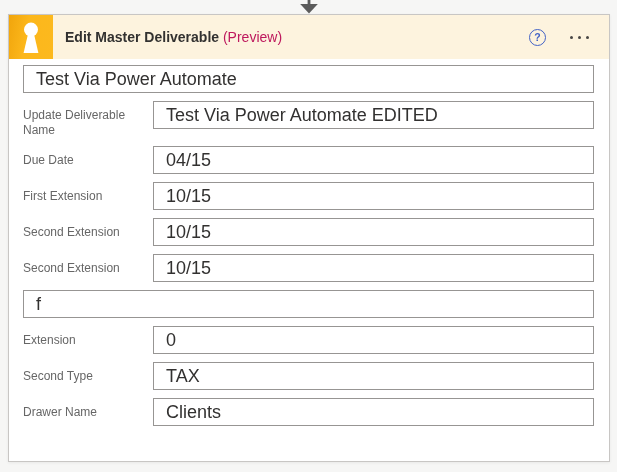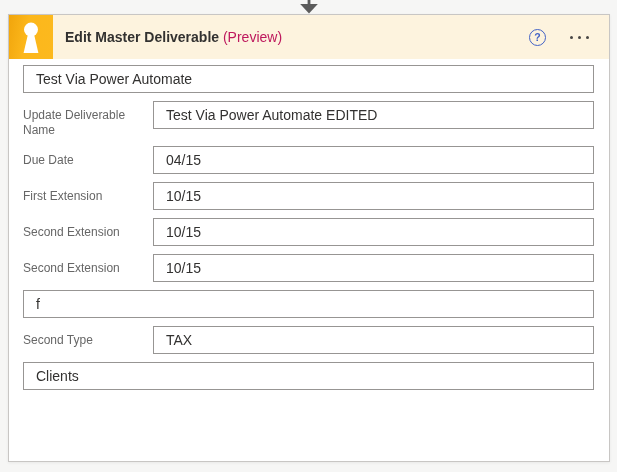--- a/index.html
+++ b/index.html
@@ -38,21 +38,21 @@
   }
   .more-btn .dot{width:3px;height:3px;border-radius:50%;background:#484644;}
   .card-body{padding:6px 15px 10px 14px;}
   .field-row{display:flex;align-items:flex-start;margin-bottom:8px;}
   .field-label{
     flex:0 0 130px;max-width:130px;color:#666666;font-size:12px;line-height:15px;
     padding-top:7px;padding-right:8px;box-sizing:border-box;
   }
   .field-input{
     flex:1;height:28px;border:1px solid #979593;box-sizing:border-box;border-radius:0;
-    font-size:14px;color:#323130;padding:0 12px;background:#fff;outline:none;
+    font-size:18px;color:#323130;padding:0 12px;background:#fff;outline:none;
     font-family:"Liberation Sans","DejaVu Sans",sans-serif;min-width:0;
   }
   .token-box{
     flex:1;height:28px;border:1px solid #979593;box-sizing:border-box;background:#fff;
     display:flex;align-items:center;padding:1px;cursor:text;
   }
   .token-chip{
     display:inline-flex;align-items:center;height:24px;background:#f1f0ee;border-radius:2px;
     overflow:hidden;cursor:default;
   }
@@ -134,24 +134,29 @@
 
   <div class="field-row">
     <div class="field-label">Second Extension</div>
   <input type="text" class="field-input" value="10/15" style="">
         </div>
 
   <div class="field-row">
   <input type="text" class="field-input" value="f" style="">
         </div>
 
+  <div class="field-row">
+    <div class="field-label">Extension</div>
+  <input type="text" class="field-input" value="0" style="">
+        </div>
 
   <div class="field-row">
     <div class="field-label">Second Type</div>
   <input type="text" class="field-input" value="TAX" style="">
         </div>
 
   <div class="field-row">
+    <div class="field-label">Drawer Name</div>
   <input type="text" class="field-input" value="Clients" style="">
         </div>
 </div>
   </div>
 </div>
 
 </body></html>

